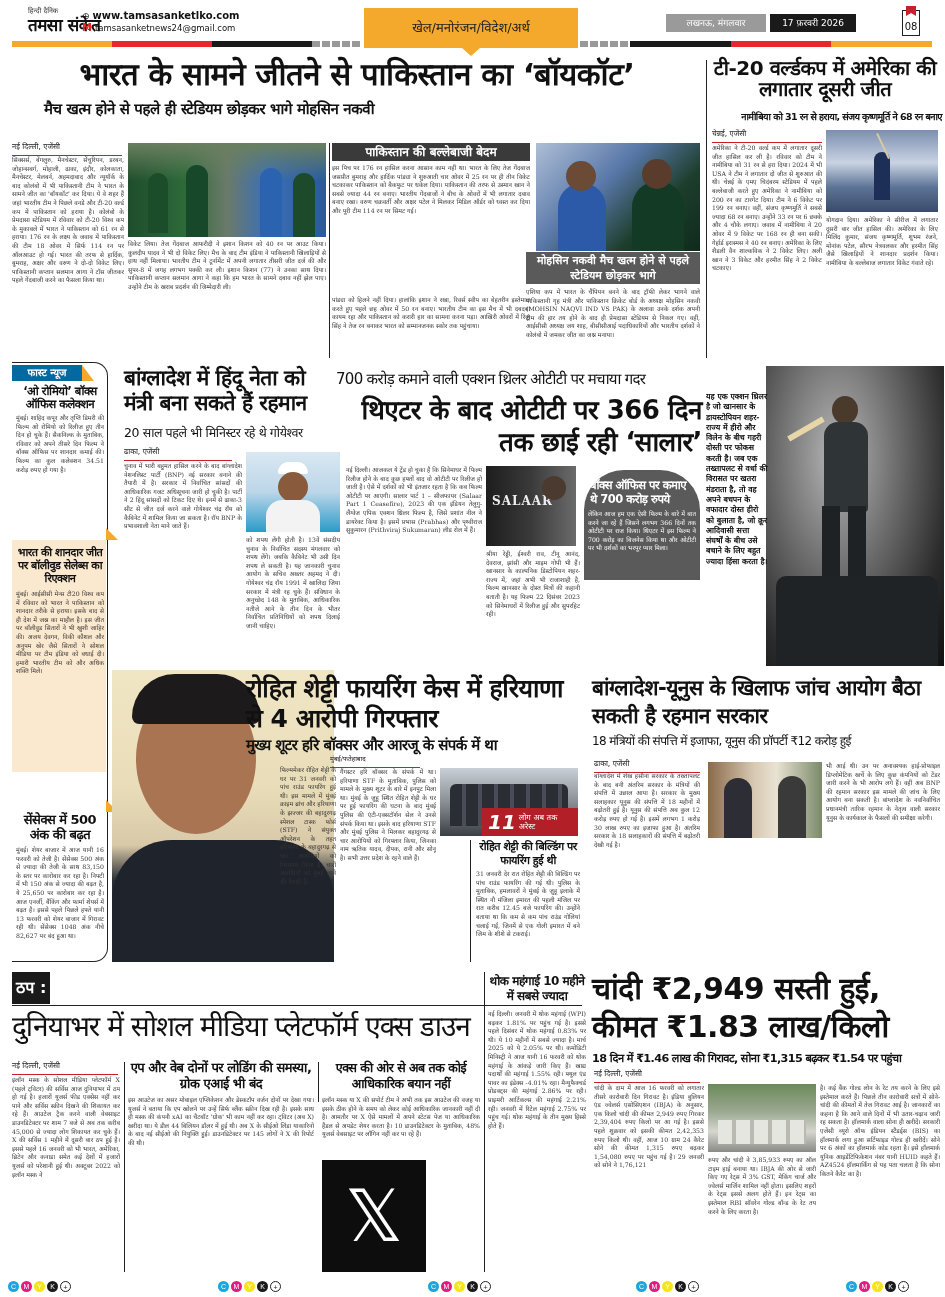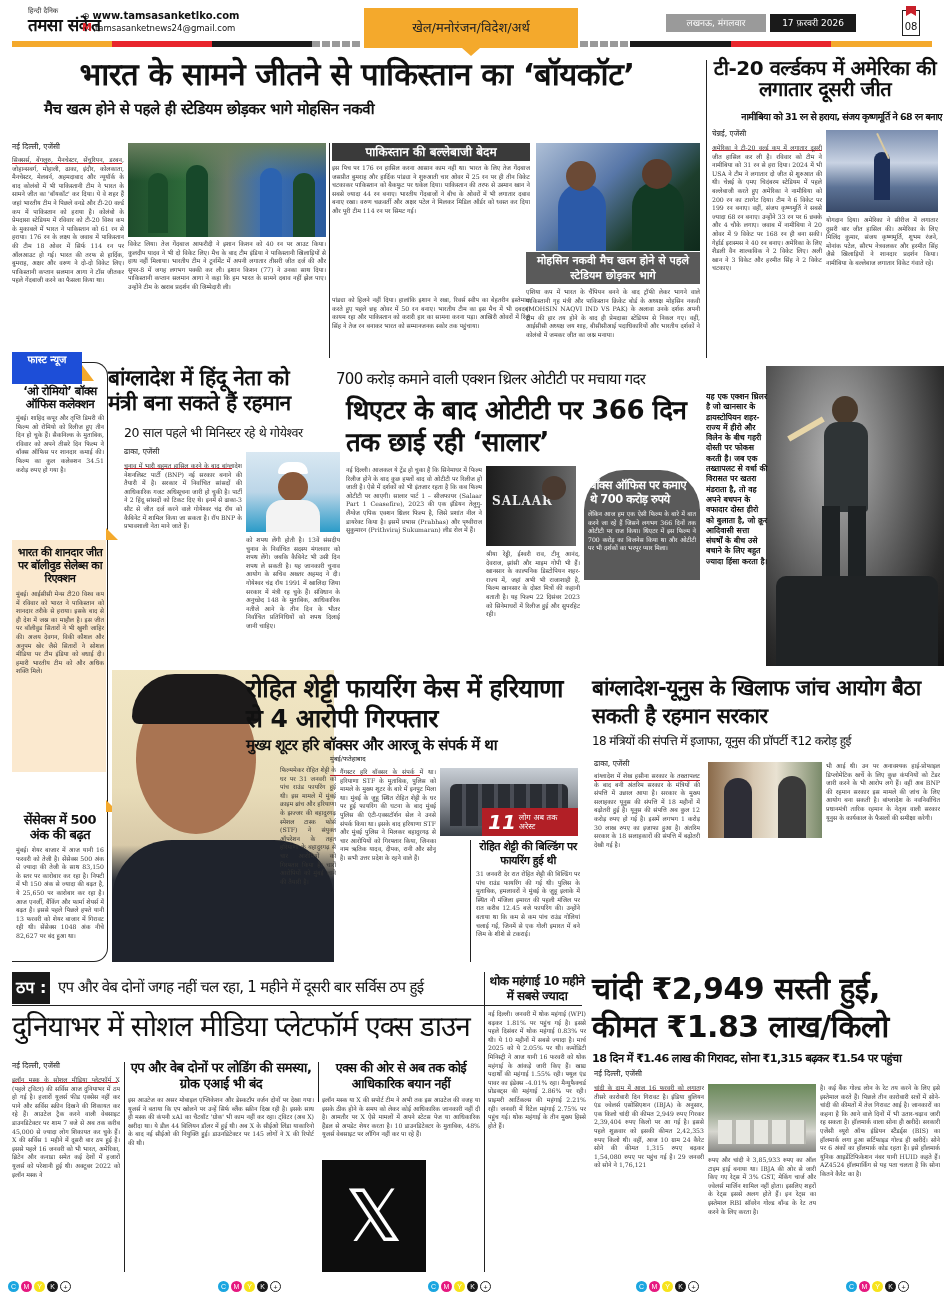--- a/index.html
+++ b/index.html
@@ -1,19 +1,19 @@
 <!DOCTYPE html>
 <html><head>
 <meta charset="utf-8">
 <style>
   * { box-sizing: border-box; margin: 0; padding: 0; }
   body { width: 945px; height: 1297px; background: #fff; font-family: "DejaVu Sans", sans-serif; color: #111; position: relative; overflow: hidden; }
   .abs { position: absolute; }
   .txt { font-size: 6.2px; line-height: 8.6px; color: #333; text-align: justify; overflow: hidden; font-family: "DejaVu Serif", serif; }
-  .dateline { font-size: 7.5px; color: #222; border-bottom: 1.5px solid #c8202a; padding-bottom: 12px; font-family: "DejaVu Sans", sans-serif; }
+  .dateline { font-size: 7.5px; color: #222; border-bottom: 1.5px solid #c8202a; padding-bottom: 4px; font-family: "DejaVu Sans", sans-serif; }
   .hl { font-family: "DejaVu Sans", sans-serif; font-weight: bold; color: #111; line-height: 1.05; letter-spacing: -0.5px; }
   .sub { font-family: "DejaVu Sans", sans-serif; color: #111; letter-spacing: -0.4px; }
   .photo { overflow: hidden; }
   .vrule { background: #222; width: 1px; }
   
   .masthead-small { font-size: 7px; color: #333; }
   .masthead-big { font-size: 17px; font-weight: bold; color: #111; letter-spacing: -0.5px; }
   .section-tab { background: #f4a92c; color: #222; font-size: 13px; text-align: center; }
   .strip { height: 6px; }
   .cmyk { display:flex; gap:2px; align-items:center; }
@@ -104,50 +104,50 @@
 <div class="abs sub" style="left:710px;top:110px;width:232px;font-size:9.5px;font-weight:bold;white-space:nowrap;letter-spacing:-0.6px;text-align:right;">नामीबिया को 31 रन से हराया, संजय कृष्णमूर्ति ने 68 रन बनाए</div>
 <div class="abs dateline" style="left:712px;top:128px;width:110px;">चेन्नई, एजेंसी</div>
 <div class="abs txt" style="left:712px;top:144px;width:110px;height:214px;">अमेरिका ने टी-20 वर्ल्ड कप में लगातार दूसरी जीत हासिल कर ली है। रविवार को टीम ने नामीबिया को 31 रन से हरा दिया। 2024 में भी USA ने टीम ने लगातार दो जीत से शुरुआत की थी। चेन्नई के एमए चिदंबरम स्टेडियम में पहले बल्लेबाजी करते हुए अमेरिका ने नामीबिया को 200 रन का टारगेट दिया। टीम ने 6 विकेट पर 199 रन बनाए। वहीं, संजय कृष्णमूर्ति ने सबसे ज्यादा 68 रन बनाए। उन्होंने 33 रन पर 6 छक्के और 4 चौके लगाए। जवाब में नामीबिया ने 20 ओवर में 9 विकेट पर 168 रन ही बना सकी। गेर्हार्ड इरास्मस ने 40 रन बनाए। अमेरिका के लिए शैडली वैन शाल्कविक ने 2 विकेट लिए। अली खान ने 3 विकेट और हरमीत सिंह ने 2 विकेट चटकाए।</div>
 <div class="abs photo" style="left:826px;top:130px;width:112px;height:82px;background:linear-gradient(180deg,#7c8fb0 0%,#c9d3e3 40%,#5d7396 70%,#3a4b6a 100%);">
   <div style="position:absolute;left:48px;top:22px;width:16px;height:48px;background:#1d2f57;border-radius:8px 8px 0 0;"></div>
   <div style="position:absolute;left:56px;top:2px;width:2px;height:28px;background:#d9c9a0;transform:rotate(-25deg);"></div>
 </div>
 <div class="abs txt" style="left:826px;top:216px;width:112px;height:142px;">योगदान दिया। अमेरिका ने सीरीज में लगातार दूसरी बार जीत हासिल की। अमेरिका के लिए मिलिंद कुमार, संजय कृष्णमूर्ति, शुभम रंजने, मोनांक पटेल, सौरभ नेत्रवलकर और हरमीत सिंह जैसे खिलाड़ियों ने शानदार प्रदर्शन किया। नामीबिया के बल्लेबाज लगातार विकेट गंवाते रहे।</div>
 
 <div class="abs" style="left:12px;top:362px;width:96px;height:600px;border:1.5px solid #222;border-left:none;border-radius:0 14px 14px 0;"></div>
-<div class="abs" style="left:12px;top:352px;width:70px;height:32px;background:#1d4ed8;color:#fff;font-size:10px;font-weight:bold;text-align:center;line-height:16px;">
+<div class="abs" style="left:12px;top:365px;width:70px;height:16px;background:#0369a1;color:#fff;font-size:10px;font-weight:bold;text-align:center;line-height:16px;">
   <span>फास्ट न्यूज</span>
 </div>
 <div class="abs" style="left:82px;top:365px;width:12px;height:16px;background:#f4a92c;clip-path:polygon(0 0,100% 100%,0 100%);"></div>
 
 <div class="abs hl" style="left:16px;top:385px;width:88px;font-size:11.5px;text-align:center;line-height:13px;">‘ओ रोमियो’ बॉक्स ऑफिस कलेक्शन</div>
 <div class="abs txt" style="left:16px;top:414px;width:88px;height:112px;">मुंबई। शाहिद कपूर और तृप्ति डिमरी की फिल्म ओ रोमियो को रिलीज हुए तीन दिन हो चुके हैं। सैकनिल्क के मुताबिक, रविवार को अपने तीसरे दिन फिल्म ने बॉक्स ऑफिस पर शानदार कमाई की। फिल्म का कुल कलेक्शन 34.51 करोड़ रुपए हो गया है।</div>
 
 <div class="abs" style="left:12px;top:540px;width:94px;height:232px;background:#fbe9cf;"></div>
 <div class="abs hl" style="left:16px;top:546px;width:88px;font-size:11px;text-align:center;line-height:13px;">भारत की शानदार जीत पर बॉलीवुड सेलेब्स का रिएक्शन</div>
 <div class="abs txt" style="left:16px;top:590px;width:88px;height:178px;">मुंबई। आईसीसी मेन्स टी20 विश्व कप में रविवार को भारत ने पाकिस्तान को शानदार तरीके से हराया। इसके बाद से ही देश में जश्न का माहौल है। इस जीत पर बॉलीवुड सितारों ने भी खुशी जाहिर की। अजय देवगन, विकी कौशल और अनुपम खेर जैसे सितारों ने सोशल मीडिया पर टीम इंडिया को बधाई दी। हमारी भारतीय टीम को और अधिक शक्ति मिले।</div>
 <div class="abs" style="left:106px;top:528px;width:12px;height:12px;background:#f4a92c;clip-path:polygon(0 0,100% 100%,0 100%);"></div>
 <div class="abs" style="left:106px;top:800px;width:12px;height:12px;background:#f4a92c;clip-path:polygon(0 0,100% 100%,0 100%);"></div>
 
 <div class="abs hl" style="left:16px;top:812px;width:88px;font-size:13px;text-align:center;line-height:15px;">सेंसेक्स में 500 अंक की बढ़त</div>
 <div class="abs txt" style="left:16px;top:846px;width:88px;height:112px;">मुंबई। शेयर बाजार में आज यानी 16 फरवरी को तेजी है। सेंसेक्स 500 अंक से ज्यादा की तेजी के साथ 83,150 के स्तर पर कारोबार कर रहा है। निफ्टी में भी 150 अंक से ज्यादा की बढ़त है, ये 25,650 पर कारोबार कर रहा है। आज एनर्जी, बैंकिंग और फार्मा शेयर्स में बढ़त है। इससे पहले पिछले हफ्ते यानी 13 फरवरी को शेयर बाजार में गिरावट रही थी। सेंसेक्स 1048 अंक नीचे 82,627 पर बंद हुआ था।</div>
 
-<div class="abs hl" style="left:108px;top:366px;width:216px;font-size:21px;line-height:25px;">बांग्लादेश में हिंदू नेता को मंत्री बना सकते हैं रहमान</div>
+<div class="abs hl" style="left:124px;top:366px;width:216px;font-size:21px;line-height:25px;">बांग्लादेश में हिंदू नेता को मंत्री बना सकते हैं रहमान</div>
 <div class="abs sub" style="left:124px;top:424px;width:220px;font-size:12.5px;white-space:nowrap;">20 साल पहले भी मिनिस्टर रहे थे गोयेश्वर</div>
 <div class="abs dateline" style="left:124px;top:446px;width:108px;">ढाका, एजेंसी</div>
 <div class="abs photo" style="left:246px;top:452px;width:94px;height:80px;background:linear-gradient(180deg,#d9e8f2 0%,#bcd6e8 50%,#2b9bc8 100%);">
   <div style="position:absolute;left:32px;top:10px;width:30px;height:12px;background:#fff;border-radius:15px 15px 2px 2px;"></div>
   <div style="position:absolute;left:32px;top:20px;width:30px;height:30px;border-radius:50%;background:#8a5a3c;"></div>
   <div style="position:absolute;left:20px;top:48px;width:54px;height:32px;background:#f3f3f3;border-radius:16px 16px 0 0;"></div>
 </div>
 <div class="abs txt" style="left:124px;top:462px;width:118px;height:200px;">चुनाव में भारी बहुमत हासिल करने के बाद बांग्लादेश नेशनलिस्ट पार्टी (BNP) नई सरकार बनाने की तैयारी में है। सरकार में निर्वाचित सांसदों की आधिकारिक गजट अधिसूचना जारी हो चुकी है। पार्टी ने 2 हिंदू सांसदों को टिकट दिए थे। इनमें से ढाका-3 सीट से जीत दर्ज करने वाले गोयेश्वर चंद्र रॉय को कैबिनेट में शामिल किया जा सकता है। रॉय BNP के प्रभावशाली नेता माने जाते हैं।</div>
 <div class="abs txt" style="left:246px;top:536px;width:94px;height:126px;">को शपथ लेंगी होती है। 13वें संसदीय चुनाव के निर्वाचित सदस्य मंगलवार को शपथ लेंगे। जबकि कैबिनेट भी उसी दिन शपथ ले सकती है। यह जानकारी चुनाव आयोग के सचिव अख्तर अहमद ने दी। गोयेश्वर चंद्र रॉय 1991 में खालिदा जिया सरकार में मंत्री रह चुके हैं। संविधान के अनुच्छेद 148 के मुताबिक, आधिकारिक नतीजे आने के तीन दिन के भीतर निर्वाचित प्रतिनिधियों को शपथ दिलाई जानी चाहिए।</div>
 
 <div class="abs sub" style="left:336px;top:368px;width:380px;font-size:15px;white-space:nowrap;letter-spacing:-0.7px;">700 करोड़ कमाने वाली एक्शन थ्रिलर ओटीटी पर मचाया गदर</div>
-<div class="abs hl" style="left:346px;top:394px;width:356px;font-size:26px;line-height:32px;text-align:left;">थिएटर के बाद ओटीटी पर 366 दिन तक छाई रही ‘सालार’</div>
+<div class="abs hl" style="left:346px;top:394px;width:356px;font-size:26px;line-height:32px;text-align:right;">थिएटर के बाद ओटीटी पर 366 दिन तक छाई रही ‘सालार’</div>
 <div class="abs txt" style="left:346px;top:466px;width:136px;height:196px;">नई दिल्ली। आजकल ये ट्रेंड हो चुका है कि सिनेमाघर में फिल्म रिलीज होने के बाद कुछ हफ्तों बाद वो ओटीटी पर रिलीज हो जाती है। ऐसे में दर्शकों को भी इंतजार रहता है कि कब फिल्म ओटीटी पर आएगी। सालार पार्ट 1 – सीजफायर (Salaar Part 1 Ceasefire), 2023 की एक इंडियन तेलुगु-लैंग्वेज एपिक एक्शन थ्रिलर फिल्म है, जिसे प्रशांत नील ने डायरेक्ट किया है। इसमें प्रभास (Prabhas) और पृथ्वीराज सुकुमारन (Prithviraj Sukumaran) लीड रोल में हैं।</div>
 <div class="abs photo" style="left:486px;top:466px;width:90px;height:80px;background:linear-gradient(90deg,#1d1d1d 0%,#3a3a3a 50%,#6b6b6b 100%);">
   <div style="position:absolute;left:6px;top:28px;color:#eee;font-size:12px;font-weight:bold;letter-spacing:1px;font-family:'DejaVu Serif',serif;">SALAAR</div>
   <div style="position:absolute;left:56px;top:10px;width:24px;height:24px;border-radius:50%;background:#4a3a30;"></div>
 </div>
 <div class="abs txt" style="left:486px;top:550px;width:94px;height:112px;">श्रीया रेड्डी, ईश्वरी राव, टीनू आनंद, देवराज, झांसी और माइम गोपी भी हैं। खानसार के काल्पनिक डिस्टोपियन शहर-राज्य में, जहां अभी भी राजाशाही है, फिल्म खानसार के दोस्त मित्रों की कहानी बताती है। यह फिल्म 22 दिसंबर 2023 को सिनेमाघरों में रिलीज हुई और सुपरहिट रही।</div>
 
 <div class="abs" style="left:584px;top:470px;width:116px;height:110px;background:#5a5a5a;border-radius:40px 40px 0 0;">
   <div class="hl" style="color:#fff;font-size:11.5px;line-height:14px;text-align:left;padding:8px 6px 0;">बॉक्स ऑफिस पर कमाए थे 700 करोड़ रुपये</div>
   <div class="txt" style="color:#fff;padding:4px 4px;height:50px;">लेकिन आज हम एक ऐसी फिल्म के बारे में बात करने जा रहे हैं जिसने लगभग 366 दिनों तक ओटीटी पर राज किया। थिएटर में इस फिल्म ने 700 करोड़ का बिजनेस किया था और ओटीटी पर भी दर्शकों का भरपूर प्यार मिला।</div>
@@ -189,21 +189,20 @@
 <div class="abs dateline" style="left:594px;top:758px;width:106px;">ढाका, एजेंसी</div>
 <div class="abs txt" style="left:594px;top:772px;width:106px;height:190px;">बांग्लादेश में शेख हसीना सरकार के तख्तापलट के बाद बनी अंतरिम सरकार के मंत्रियों की संपत्ति में उछाल आया है। सरकार के मुख्य सलाहकार यूनुस की संपत्ति में 18 महीनों में बढ़ोतरी हुई है। यूनुस की संपत्ति अब कुल 12 करोड़ रुपए हो गई है। इसमें लगभग 1 करोड़ 30 लाख रुपए का इजाफा हुआ है। अंतरिम सरकार के 18 सलाहकारों की संपत्ति में बढ़ोतरी देखी गई है।</div>
 <div class="abs photo" style="left:708px;top:762px;width:114px;height:76px;background:linear-gradient(90deg,#8a6a4a 0%,#d7c8b2 40%,#e9e2d2 60%,#7a8a6a 100%);">
   <div style="position:absolute;left:16px;top:16px;width:28px;height:60px;background:#2d2d36;border-radius:14px 14px 0 0;"></div>
   <div style="position:absolute;left:70px;top:14px;width:28px;height:62px;background:#3a3a3a;border-radius:14px 14px 0 0;"></div>
 </div>
 <div class="abs txt" style="left:826px;top:762px;width:114px;height:200px;">भी आई थी। उन पर अनावश्यक हाई-प्रोफाइल डिप्लोमेटिक खर्चे के लिए कुछ कंपनियों को टेंडर जारी करने के भी आरोप लगे हैं। वहीं अब BNP की रहमान सरकार इस मामले की जांच के लिए आयोग बना सकती है। बांग्लादेश के नवनिर्वाचित प्रधानमंत्री तारिक रहमान के नेतृत्व वाली सरकार यूनुस के कार्यकाल के फैसलों की समीक्षा करेगी।</div>
 
 <div class="abs" style="left:12px;top:972px;width:570px;height:34px;border-bottom:1.5px solid #222;">
   <span style="position:absolute;left:0;top:0;height:32px;line-height:32px;background:#1a1a1a;color:#fff;font-size:16px;font-weight:bold;padding:0 4px;">ठप :</span>
-  <span style="position:absolute;left:46px;top:4px;font-size:15px;white-space:nowrap;letter-spacing:-0.7px;">एप और वेब दोनों जगह नहीं चल रहा, 1 महीने में दूसरी बार सर्विस ठप हुई</span>
 </div>
 
 <div class="abs hl" style="left:12px;top:1012px;width:580px;font-size:28px;white-space:nowrap;font-weight:normal;letter-spacing:-1px;">दुनियाभर में सोशल मीडिया प्लेटफॉर्म एक्स डाउन</div>
 <div class="abs dateline" style="left:12px;top:1060px;width:106px;">नई दिल्ली, एजेंसी</div>
 <div class="abs txt" style="left:12px;top:1076px;width:108px;height:196px;">इलॉन मस्क के सोशल मीडिया प्लेटफॉर्म X (पहले ट्विटर) की सर्विस आज दुनियाभर में ठप हो गई है। हजारों यूजर्स फीड एक्सेस नहीं कर पाने और सर्विस स्क्रीन दिखने की शिकायत कर रहे हैं। आउटेज ट्रैक करने वाली वेबसाइट डाउनडिटेक्टर पर शाम 7 बजे से अब तक करीब 45,000 से ज्यादा लोग शिकायत कर चुके हैं। X की सर्विस 1 महीने में दूसरी बार ठप हुई है। इससे पहले 16 जनवरी को भी भारत, अमेरिका, ब्रिटेन और कनाडा समेत कई देशों में हजारों यूजर्स को परेशानी हुई थी। अक्टूबर 2022 को इलॉन मस्क ने</div>
 <div class="abs vrule" style="left:124px;top:1062px;height:210px;"></div>
 <div class="abs hl" style="left:128px;top:1060px;width:186px;font-size:13px;text-align:center;line-height:16px;">एप और वेब दोनों पर लोडिंग की समस्या, ग्रोक एआई भी बंद</div>
 <div class="abs txt" style="left:128px;top:1096px;width:186px;height:176px;">इस आउटेज का असर मोबाइल एप्लिकेशन और डेस्कटॉप वर्जन दोनों पर देखा गया। यूजर्स ने बताया कि एप खोलने पर उन्हें सिर्फ ब्लैंक स्क्रीन दिख रही है। इसके साथ ही मस्क की कंपनी xAI का चैटबॉट 'ग्रोक' भी काम नहीं कर रहा। ट्विटर (अब X) खरीदा था। ये डील 44 बिलियन डॉलर में हुई थी। अब X के सीईओ लिंडा याकारिनो के बाद नई सीईओ की नियुक्ति हुई। डाउनडिटेक्टर पर 145 लोगों ने X की रिपोर्ट की थी।</div>
 <div class="abs vrule" style="left:318px;top:1062px;height:40px;"></div>
 <div class="abs hl" style="left:322px;top:1060px;width:158px;font-size:12.5px;text-align:center;line-height:16px;">एक्स की ओर से अब तक कोई आधिकारिक बयान नहीं</div>

